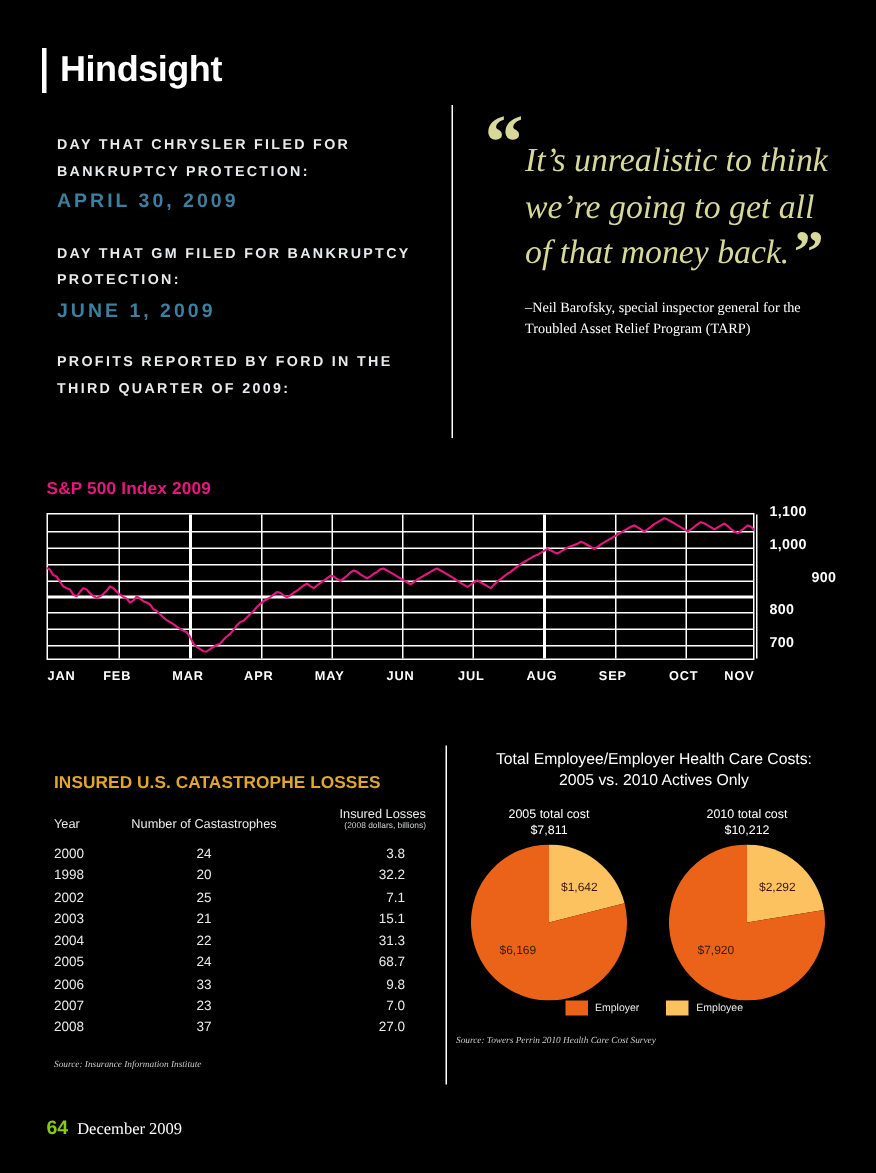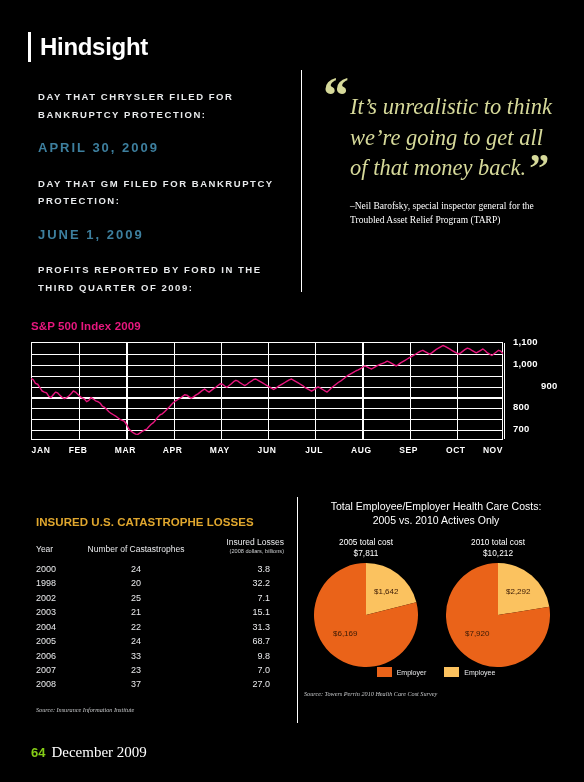--- a/index.html
+++ b/index.html
@@ -74,21 +74,21 @@
     line-height: 1.85;
     font-variant: small-caps;
     text-transform: uppercase;
   }
   .fact-value {
     color: #3d7f9e;
     font-size: 13px;
     font-weight: bold;
     letter-spacing: 2.0px;
     line-height: 1.5;
-    margin-top: 15px;
+    margin-top: 1px;
     text-transform: uppercase;
   }
   .fact-value .sm {
     font-size: 10.5px;
     letter-spacing: 1.6px;
   }
 
   
   .quote-block {
     position: absolute;
@@ -341,21 +341,21 @@
     gap: 6px;
   }
   .footer-page {
     color: #84cc16;
     font-size: 13px;
     font-weight: bold;
   }
   .footer-date {
     color: #ffffff;
     font-family: "Liberation Serif", serif;
-    font-size: 15px;
+    font-size: 11px;
     text-align: right;
   }
 </style>
 </head>
 <body>
 
 <div class="page">
 
   <div class="masthead">
     <div class="masthead-rule"></div>

